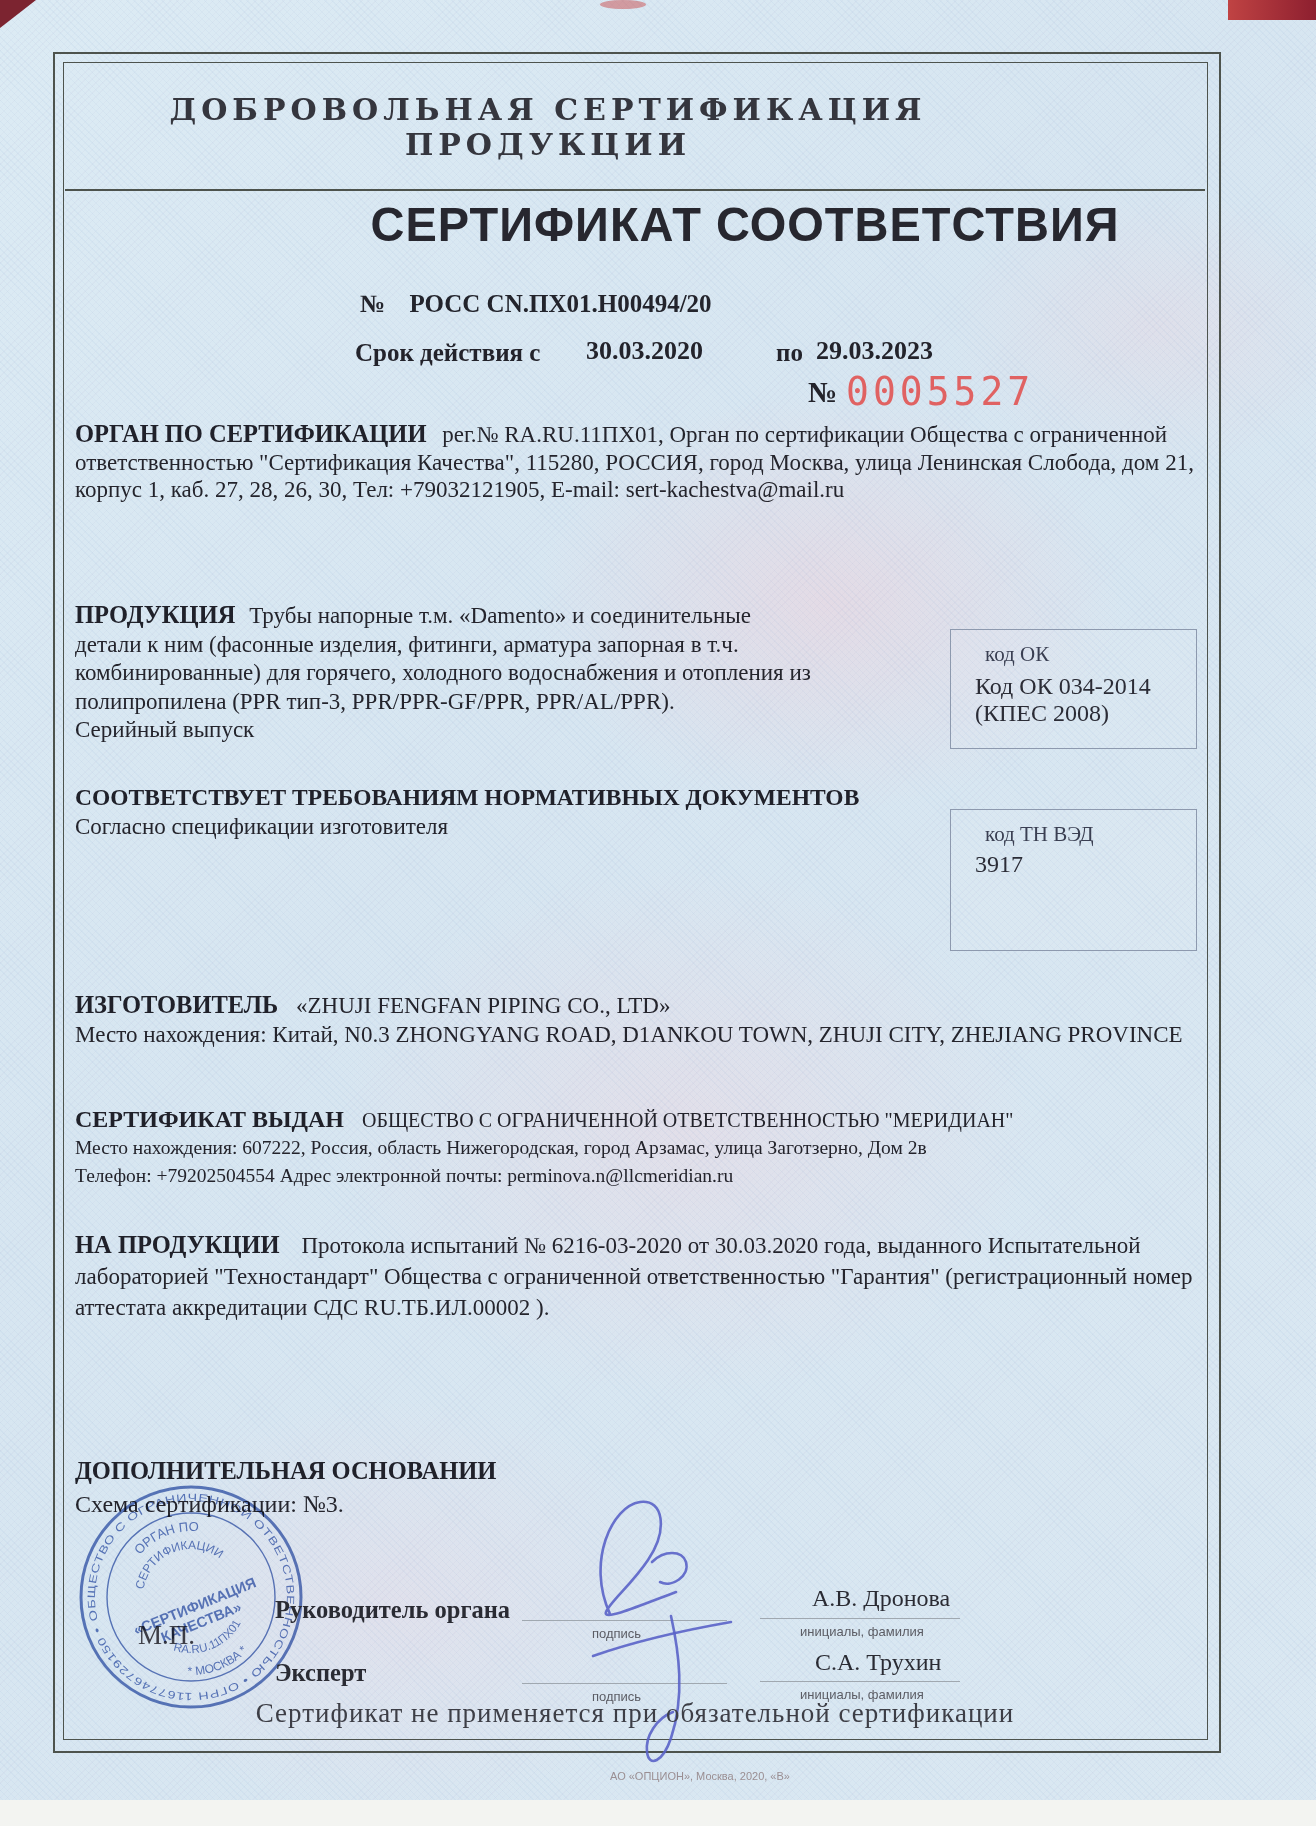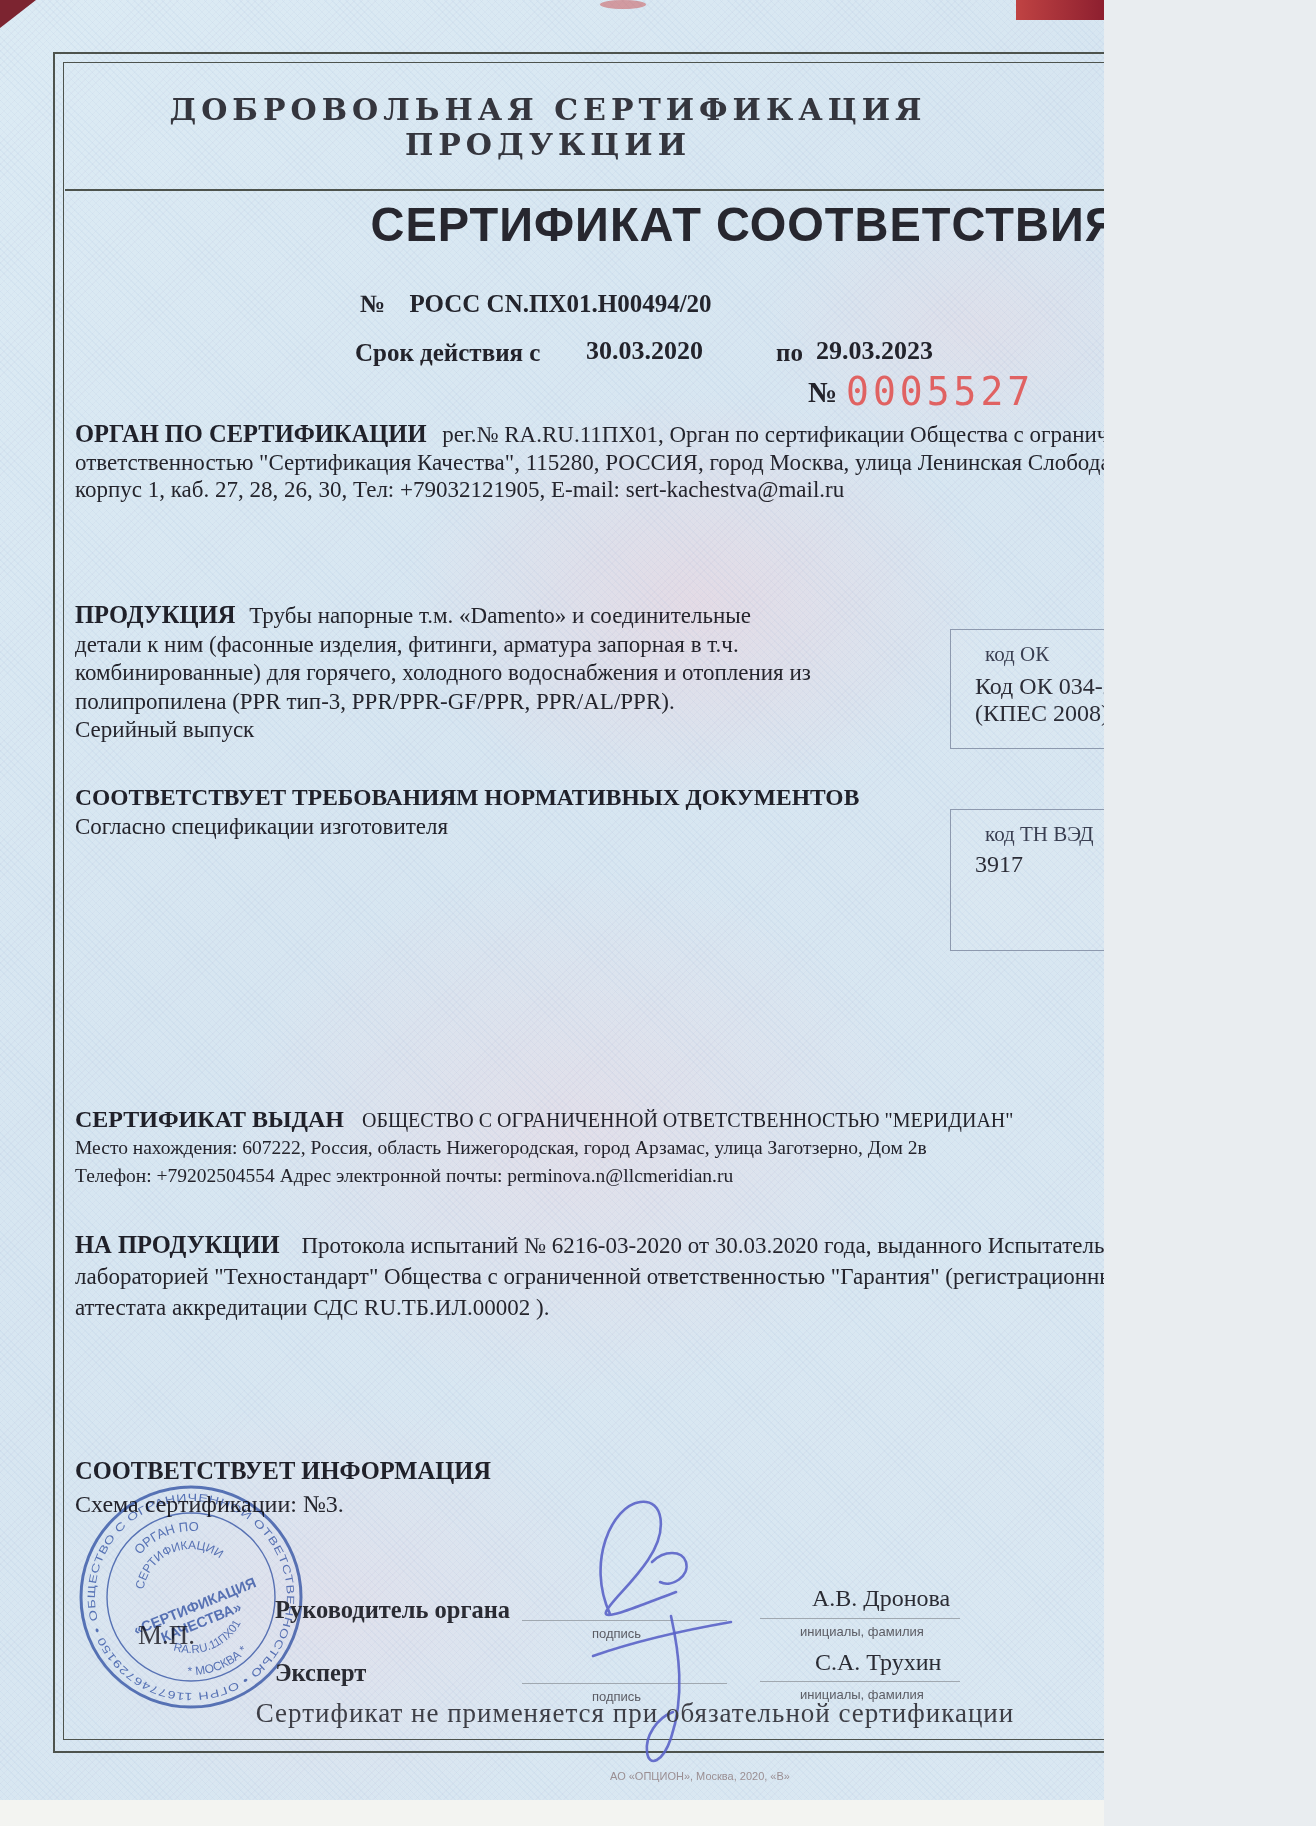--- a/index.html
+++ b/index.html
@@ -1,17 +1,17 @@
 <!DOCTYPE html>
 <html><head>
 <meta charset="utf-8">
 <style>
   html,body{margin:0;padding:0;background:#e9edf0;}
   .page{
-    position:relative;width:1104px;height:1826px;overflow:hidden;
+    position:relative;width:1316px;height:1826px;overflow:hidden;
     font-family:"Liberation Serif","DejaVu Serif",serif;color:#23232b;
     background:
       radial-gradient(ellipse 420px 300px at 63% 33%, rgba(238,210,220,.55), transparent 70%),
       radial-gradient(ellipse 500px 380px at 52% 62%, rgba(238,214,224,.45), transparent 70%),
       radial-gradient(ellipse 420px 300px at 30% 88%, rgba(236,216,228,.40), transparent 70%),
       radial-gradient(ellipse 300px 200px at 88% 18%, rgba(236,212,222,.35), transparent 70%),
       linear-gradient(135deg,#dcebf4 0%,#d7e6f1 40%,#dae8f2 100%);
   }
   
   .page::before{
@@ -92,37 +92,42 @@
   <div class="abs" style="left:75px;top:784px;width:870px;">
     <div class="label" style="font-size:23.5px;">СООТВЕТСТВУЕТ ТРЕБОВАНИЯМ НОРМАТИВНЫХ ДОКУМЕНТОВ</div>
     <div class="body-t" style="margin-top:2px;">Согласно спецификации изготовителя</div>
   </div>
 
   <div class="abs codebox" style="left:950px;top:809px;width:247px;height:142px;padding:12px 0 0 24px;box-sizing:border-box;">
     <div class="small-lab" style="margin-left:10px;">код ТН ВЭД</div>
     <div class="val" style="margin-top:4px;">3917</div>
   </div>
 
+  <div class="abs body-t" style="left:75px;top:990px;width:1120px;line-height:29px;">
+    <span class="label">ИЗГОТОВИТЕЛЬ</span>
+    <span style="margin-left:12px;">«ZHUJI FENGFAN PIPING CO., LTD»</span>
+    <div>Место нахождения: Китай, N0.3 ZHONGYANG ROAD, D1ANKOU TOWN, ZHUJI CITY, ZHEJIANG PROVINCE</div>
+  </div>
 
   <div class="abs" style="left:75px;top:1106px;width:1125px;">
     <div>
       <span class="label" style="font-size:24px;">СЕРТИФИКАТ ВЫДАН</span>
       <span style="font-size:20px;margin-left:14px;">ОБЩЕСТВО С ОГРАНИЧЕННОЙ ОТВЕТСТВЕННОСТЬЮ "МЕРИДИАН"</span>
     </div>
     <div style="font-size:19.5px;margin-top:4px;">Место нахождения: 607222, Россия, область Нижегородская, город Арзамас, улица Заготзерно, Дом 2в</div>
     <div style="font-size:19.5px;margin-top:6px;">Телефон: +79202504554 Адрес электронной почты: perminova.n@llcmeridian.ru</div>
   </div>
 
   <div class="abs body-t" style="left:75px;top:1229px;width:1122px;line-height:31px;">
     <span class="label">НА ПРОДУКЦИИ</span>
     <span style="margin-left:16px;">Протокола испытаний № 6216-03-2020 от 30.03.2020 года, выданного Испытательной лабораторией "Техностандарт" Общества с ограниченной ответственностью "Гарантия" (регистрационный номер аттестата аккредитации СДС RU.ТБ.ИЛ.00002 ).</span>
   </div>
 
   <div class="abs" style="left:75px;top:1457px;width:900px;">
-    <div class="label">СООТВЕТСТВУЕТ ИНФОРМАЦИЯ</div>
+    <div class="label">ДОПОЛНИТЕЛЬНАЯ ОСНОВАНИИ</div>
     <div class="body-t" style="margin-top:5px;font-size:24px;">Схема сертификации: №3.</div>
   </div>
 
   <div class="abs" style="left:138px;top:1620px;font-size:27px;color:#3c3d45;">М.П.</div>
 
   <svg class="abs stamp" style="left:76px;top:1482px;" width="230" height="230" viewBox="0 0 230 230">
     <defs>
       <path id="ringPath" d="M 19,115 A 96,96 0 1 1 211,115 A 96,96 0 1 1 19,115"></path>
       <path id="arcTop1" d="M 49,115 A 66,66 0 0 1 181,115"></path>
       <path id="arcTop2" d="M 67,115 A 48,48 0 0 1 163,115"></path>

